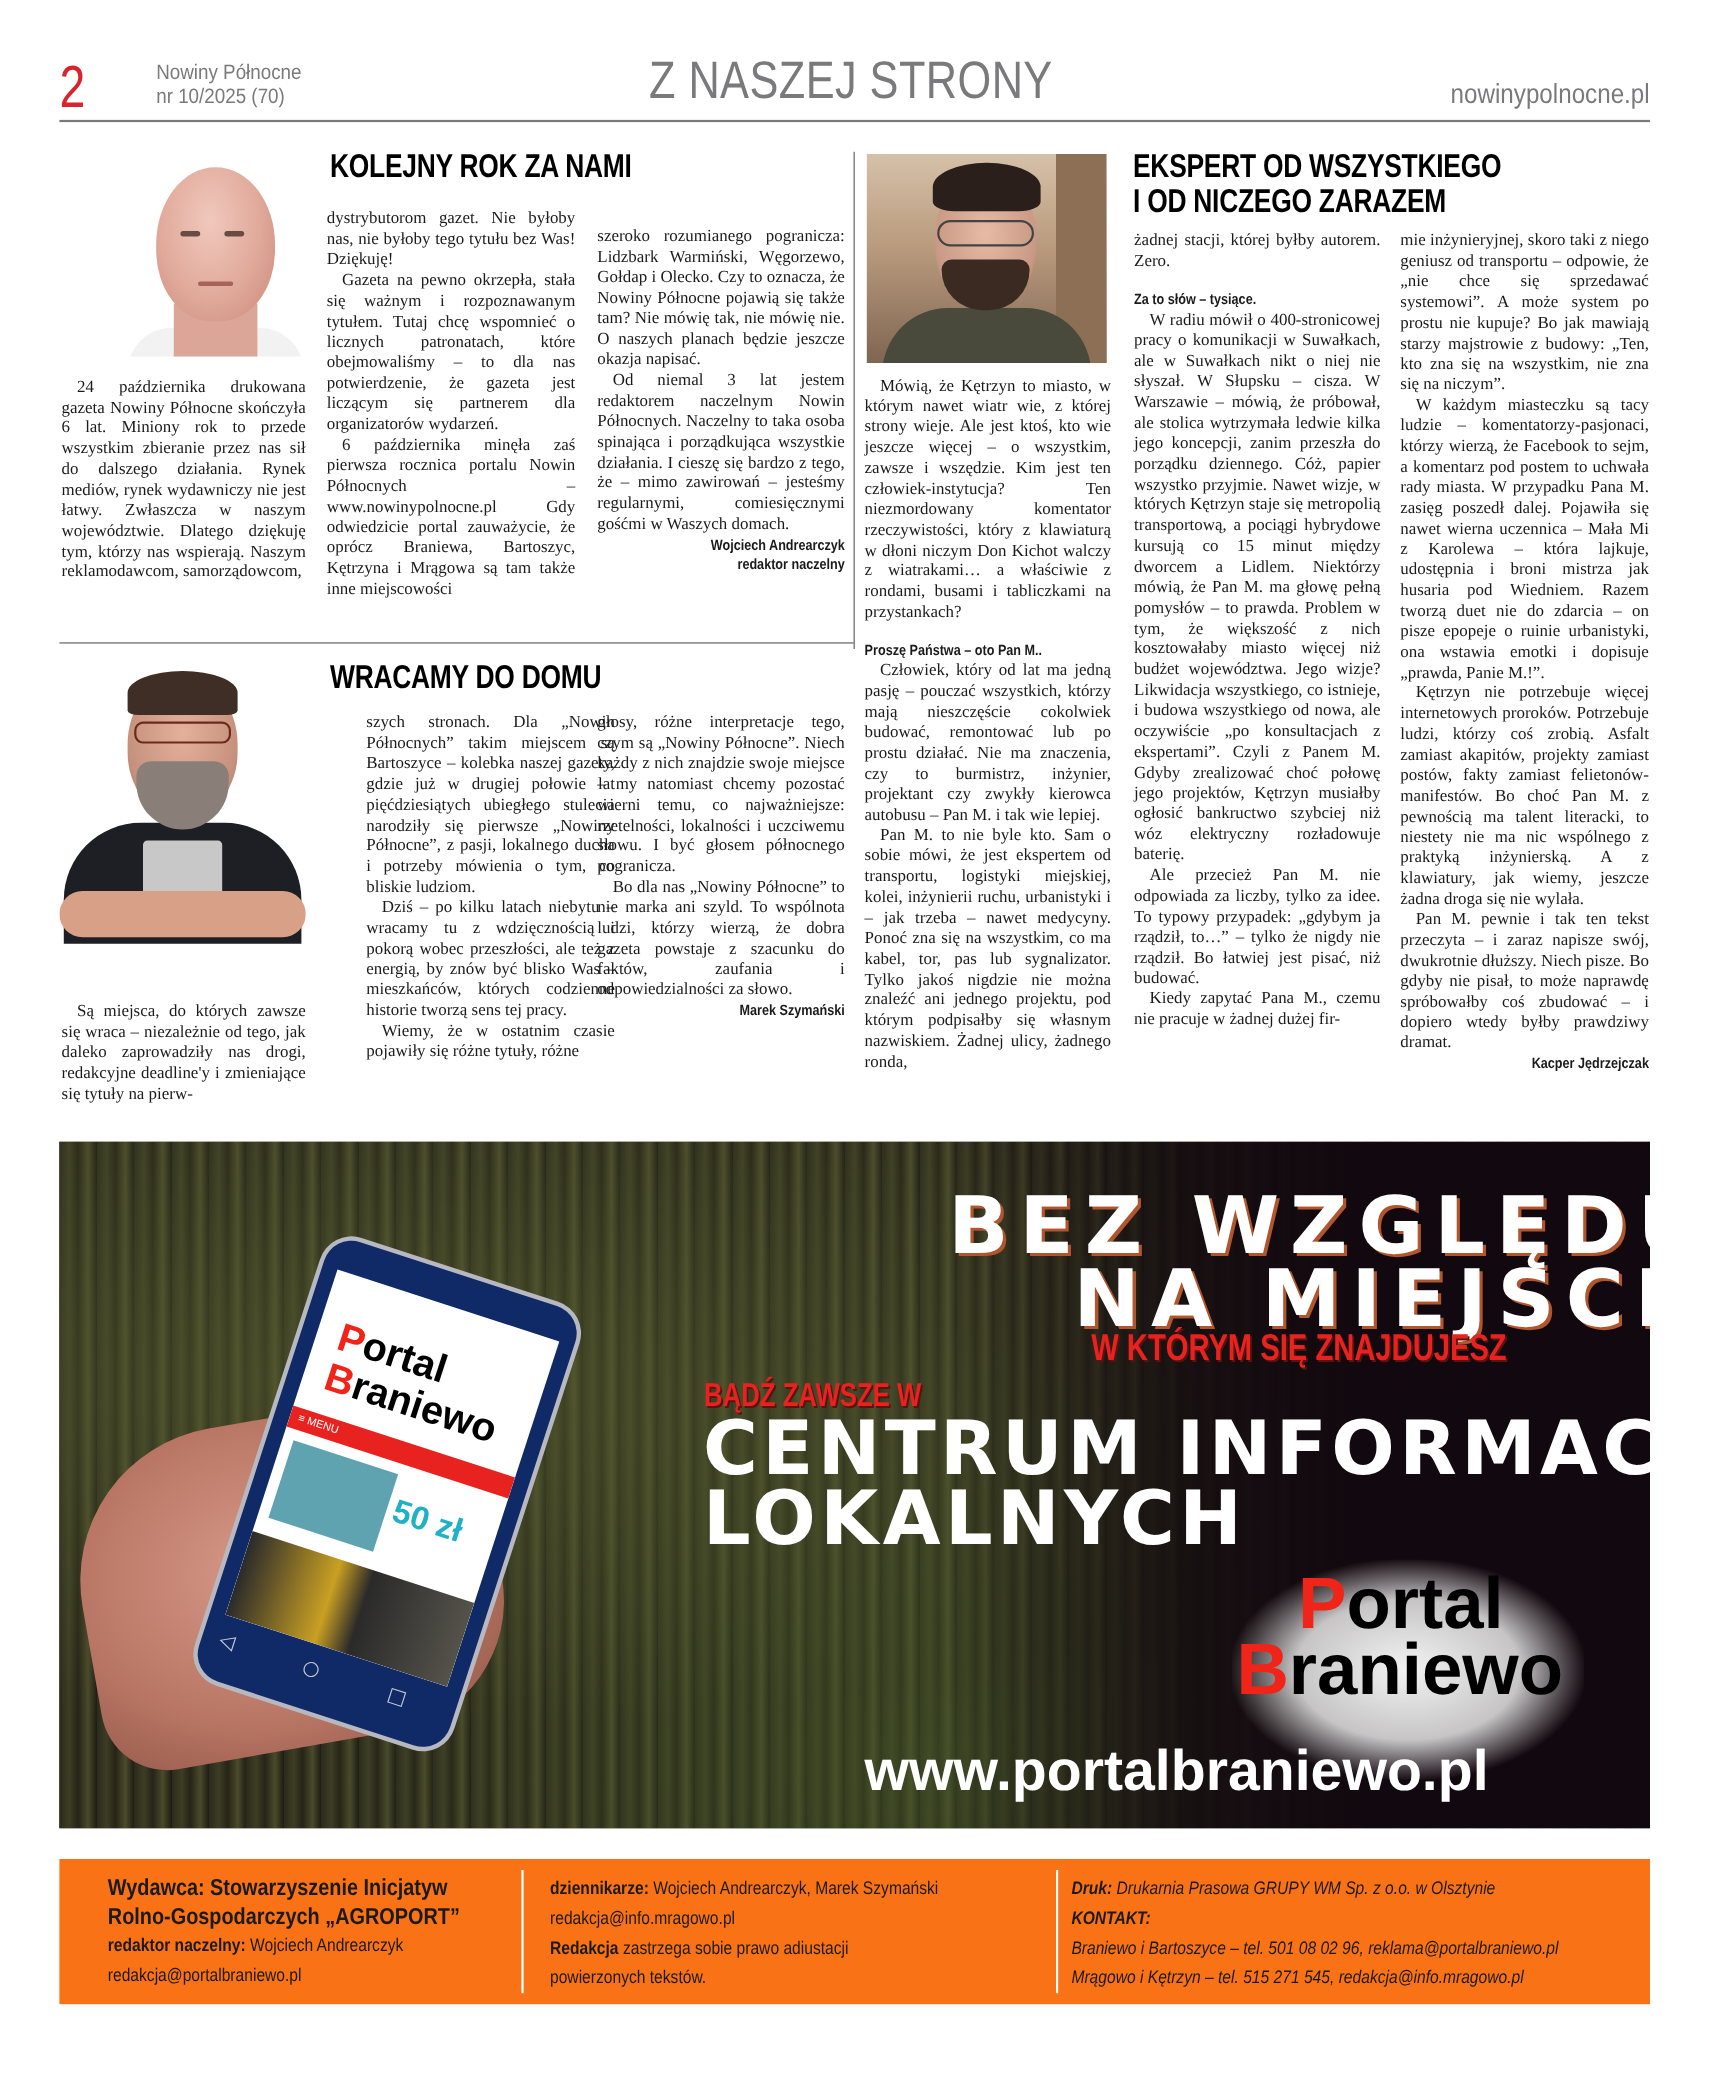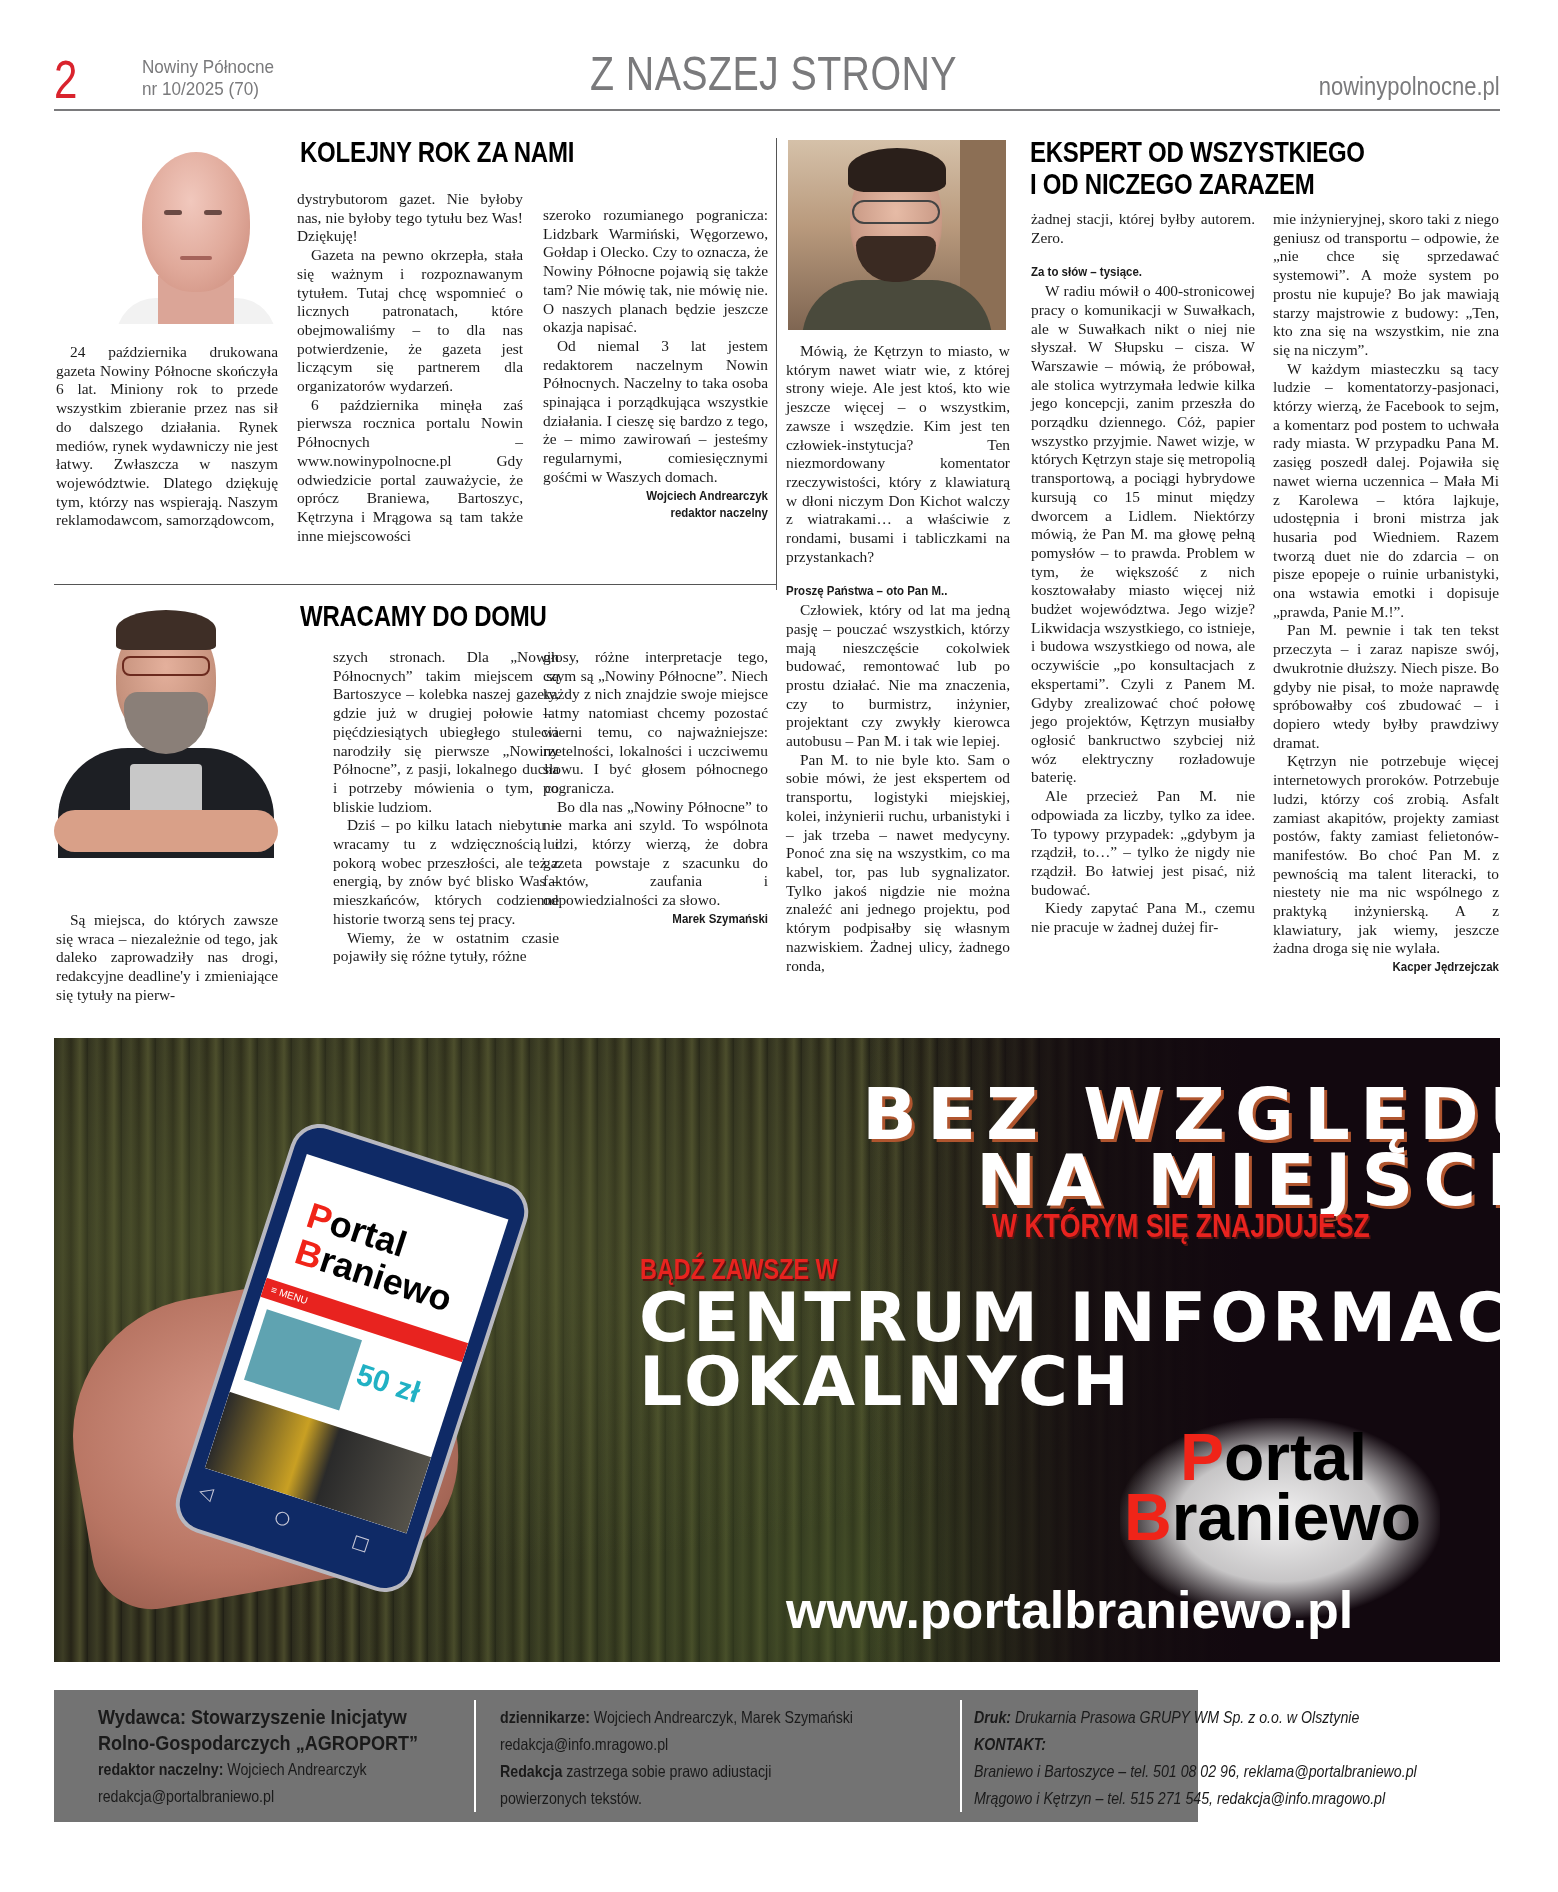--- a/index.html
+++ b/index.html
@@ -80,21 +80,21 @@
   .screen { position: absolute; left: 14px; top: 30px; width: 212px; height: 330px; background: #fff; overflow: hidden; }
   .screen .brand { position: absolute; left: 20px; top: 38px; font-family: "Liberation Sans", sans-serif; font-weight: bold; font-size: 36px; line-height: 38px; color: #000; }
   .screen .brand .cap { color: #f02418; }
   .screen .menu { position: absolute; left: 0; top: 130px; width: 212px; height: 20px; background: #e8231f; color: #fff; font-family: "Liberation Sans", sans-serif; font-size: 10px; line-height: 20px; padding: 0 8px; }
   .screen .tile { position: absolute; left: 10px; top: 160px; width: 100px; height: 74px; background: #5fa3b1; }
   .screen .promo { position: absolute; left: 116px; top: 176px; font-family: "Liberation Sans", sans-serif; font-weight: bold; font-size: 30px; color: #21b1c4; }
   .screen .pics { position: absolute; left: 0; top: 250px; width: 212px; height: 80px; background: linear-gradient(90deg, #2a2a2a 0%, #c9a023 40%, #2a2a2a 55%, #55524a 100%); }
   .phone .nav { position: absolute; left: 0; top: 372px; width: 240px; text-align: center; color: #c9c9d8; font-size: 18px; letter-spacing: 30px; font-family: "DejaVu Sans", sans-serif; }
 
   
-  .footer { position: absolute; left: 54px; top: 1690px; width: 1144px; height: 132px; background: #737373; font-family: "Liberation Sans", sans-serif; color: #1a1a1a; }
+  .footer { position: absolute; left: 54px; top: 1690px; width: 1446px; height: 132px; background: #f97316; font-family: "Liberation Sans", sans-serif; color: #1a1a1a; }
   .fcol { position: absolute; top: 14px; }
   .fsep { position: absolute; top: 10px; width: 2px; height: 112px; background: #fff; }
   .f-big { font-weight: bold; font-size: 21px; line-height: 26px; transform: scaleX(0.86); transform-origin: left; white-space: nowrap; }
   .f-line { font-size: 16.5px; line-height: 27px; transform: scaleX(0.86); transform-origin: left; white-space: nowrap; }
   .f-line b { font-weight: bold; }
 </style>
 </head>
 <body>
 
 <div class="page-num">2</div>
@@ -181,22 +181,22 @@
 <div class="col" style="left:1031px; top:210px; width:224px;">
   <p class="noindent">żadnej stacji, której byłby autorem. Zero.</p>
   <div class="sub">Za to słów – tysiące.</div>
   <p>W radiu mówił o 400-stronicowej pracy o komunikacji w Suwałkach, ale w Suwałkach nikt o niej nie słyszał. W Słupsku – cisza. W Warszawie – mówią, że próbował, ale stolica wytrzymała ledwie kilka jego koncepcji, zanim przeszła do porządku dziennego. Cóż, papier wszystko przyjmie. Nawet wizje, w których Kętrzyn staje się metropolią transportową, a pociągi hybrydowe kursują co 15 minut między dworcem a Lidlem. Niektórzy mówią, że Pan M. ma głowę pełną pomysłów – to prawda. Problem w tym, że większość z nich kosztowałaby miasto więcej niż budżet województwa. Jego wizje? Likwidacja wszystkiego, co istnieje, i budowa wszystkiego od nowa, ale oczywiście „po konsultacjach z ekspertami”. Czyli z Panem M. Gdyby zrealizować choć połowę jego projektów, Kętrzyn musiałby ogłosić bankructwo szybciej niż wóz elektryczny rozładowuje baterię.</p>
   <p>Ale przecież Pan M. nie odpowiada za liczby, tylko za idee. To typowy przypadek: „gdybym ja rządził, to…” – tylko że nigdy nie rządził. Bo łatwiej jest pisać, niż budować.</p>
   <p>Kiedy zapytać Pana M., czemu nie pracuje w żadnej dużej fir-</p>
 </div>
 <div class="col" style="left:1273px; top:210px; width:226px;">
   <p class="noindent">mie inżynieryjnej, skoro taki z niego geniusz od transportu – odpowie, że „nie chce się sprzedawać systemowi”. A może system po prostu nie kupuje? Bo jak mawiają starzy majstrowie z budowy: „Ten, kto zna się na wszystkim, nie zna się na niczym”.</p>
   <p>W każdym miasteczku są tacy ludzie – komentatorzy-pasjonaci, którzy wierzą, że Facebook to sejm, a komentarz pod postem to uchwała rady miasta. W przypadku Pana M. zasięg poszedł dalej. Pojawiła się nawet wierna uczennica – Mała Mi z Karolewa – która lajkuje, udostępnia i broni mistrza jak husaria pod Wiedniem. Razem tworzą duet nie do zdarcia – on pisze epopeje o ruinie urbanistyki, ona wstawia emotki i dopisuje „prawda, Panie M.!”.</p>
+  <p>Kętrzyn nie potrzebuje więcej internetowych proroków. Potrzebuje ludzi, którzy coś zrobią. Asfalt zamiast akapitów, projekty zamiast postów, fakty zamiast felietonów-manifestów. Bo choć Pan M. z pewnością ma talent literacki, to niestety nie ma nic wspólnego z praktyką inżynierską. A z klawiatury, jak wiemy, jeszcze żadna droga się nie wylała.</p>
   <p>Pan M. pewnie i tak ten tekst przeczyta – i zaraz napisze swój, dwukrotnie dłuższy. Niech pisze. Bo gdyby nie pisał, to może naprawdę spróbowałby coś zbudować – i dopiero wtedy byłby prawdziwy dramat.</p>
-  <p>Kętrzyn nie potrzebuje więcej internetowych proroków. Potrzebuje ludzi, którzy coś zrobią. Asfalt zamiast akapitów, projekty zamiast postów, fakty zamiast felietonów-manifestów. Bo choć Pan M. z pewnością ma talent literacki, to niestety nie ma nic wspólnego z praktyką inżynierską. A z klawiatury, jak wiemy, jeszcze żadna droga się nie wylała.</p>
   <div class="sig">Kacper Jędrzejczak</div>
 </div>
 
 <div class="ad">
   <div class="shade"></div>
 
   <div class="hand"></div>
   <div class="phone">
     <div class="screen">
       <div class="brand">

